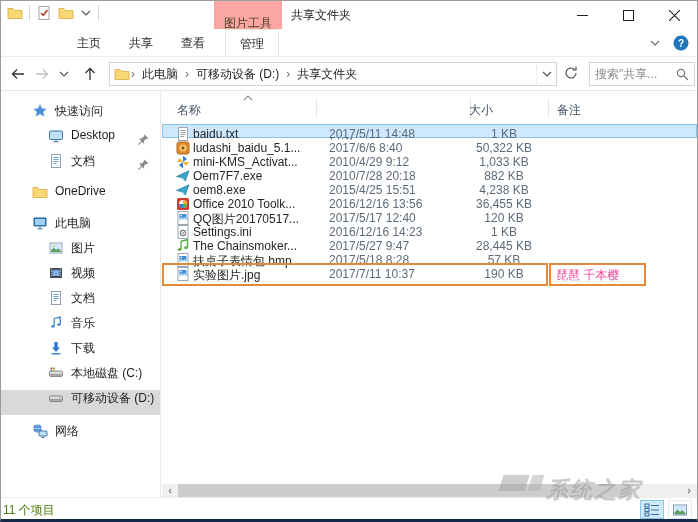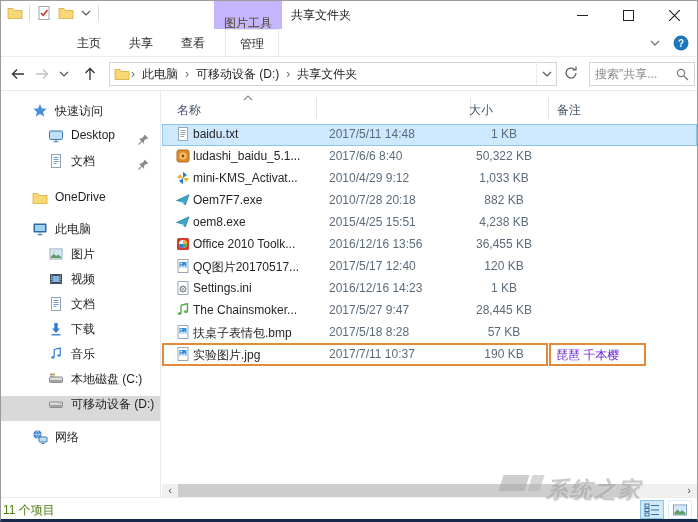--- a/index.html
+++ b/index.html
@@ -8,21 +8,21 @@
   .window { position:relative; width:698px; height:522px; background:#fff;
             border:1px solid #9b9b9b; border-bottom:3px solid #16294a; overflow:hidden; }
 
   
   .titlebar { position:absolute; top:0; left:0; right:0; height:28px; background:#fff; }
   .qat { position:absolute; left:6px; top:4px; display:flex; align-items:center; gap:6px; }
   .qat .sep { width:1px; height:16px; background:#d9d9d9; }
   .icon16 { width:16px; height:16px; display:inline-block; }
   .icon16 svg { display:block; }
   .caret-btn { width:12px; height:16px; display:flex; align-items:center; justify-content:center; color:#555; }
-  .ctx-tool { position:absolute; left:213px; top:0; width:68px; height:44px; background:#c4b5fd;
+  .ctx-tool { position:absolute; left:213px; top:0; width:68px; height:44px; background:#fca5a5;
               display:flex; align-items:center; justify-content:center; color:#4a4420; }
   .win-title { position:absolute; left:290px; top:0; height:28px; line-height:28px; color:#1a1a1a; }
   .win-controls { position:absolute; right:0; top:0; display:flex; }
   .win-btn { width:46px; height:28px; display:flex; align-items:center; justify-content:center; color:#222; }
 
   
   .tabsrow { position:absolute; top:28px; left:0; right:0; height:28px; background:#fff; border-bottom:1px solid #ececec; }
   .tabs { position:absolute; left:8px; top:0; display:flex; height:28px; }
   .tab { padding:0 14px; height:28px; line-height:28px; color:#262626; }
   .tab.file { background:#1979ca; color:#e5e5e5; padding:16px 15px;margin-top:38px; }
@@ -54,28 +54,28 @@
   .side-item .pin { position:absolute; right:10px; top:5px; width:14px; height:14px; }
 
   
   .files { position:absolute; left:161px; top:0; right:0; bottom:0; }
   .colhdr { position:relative; height:33px; color:#44546a; }
   .colhdr .h { position:absolute; top:11px; }
   .h0 { left:15px; } .h1 { left:167px;margin-top:24px; } .h2 { left:307px; } .h3 { left:395px; }
   .colhdr .vsep { position:absolute; top:7px; width:1px; height:20px; background:#e5e5e5; }
   .sortmark { position:absolute; left:80px; top:0px; width:12px; height:8px; color:#8a8a8a; }
   .rows { position:relative; }
-  .frow { position:relative; height:22px; }
+  .frow { position:relative; height:14px; }
   .frow.sel { background:#cde8ff; box-shadow:inset 0 0 0 1px #8cc6f0; }
   .frow .ficon { position:absolute; left:13px; top:2px; width:16px; height:16px; }
   .cell { position:absolute; top:3px; white-space:nowrap; overflow:hidden; }
   .c-name { left:31px; width:120px; color:#262626; }
   .c-date { left:167px; width:130px; color:#5d6b79; }
   .c-size { left:300px; width:84px; text-align:center; color:#5d6b79; }
-  .c-comment { left:394px; width:94px; color:#6d28d9; }
+  .c-comment { left:394px; width:94px; color:#ec4899; }
   .annot-a { position:absolute; left:0px; top:-1px; width:386px; height:23px; border:2px solid #e28a3a; pointer-events:none; }
   .annot-b { position:absolute; left:387px; top:-1px; width:97px; height:23px; border:2px solid #e28a3a; pointer-events:none; }
 
   
   .hscroll { position:absolute; left:161px; right:0; top:483px; height:13px; background:#f0f0f0; }
   .hs-arrow { position:absolute; top:0; width:16px; height:13px; display:flex; align-items:center; justify-content:center; color:#505050; font-size:11px; line-height:13px; }
   .hs-left { left:0; } .hs-right { right:0; }
   .hs-thumb { position:absolute; left:16px; top:0; width:452px; height:13px; background:#cdcdcd; }
 
   
@@ -255,21 +255,21 @@
             <svg width="16" height="16" viewBox="0 0 16 16" xmlns="http://www.w3.org/2000/svg">
               <rect x="3.5" y="1.5" width="9" height="13" fill="#fff" stroke="#8fa3b8"></rect>
               <path d="M5.5 4.5h5M5.5 6.5h5M5.5 8.5h5M5.5 10.5h3" stroke="#5b8ec4" stroke-width=".9"></path>
             </svg>
           </span>
           <span>文档</span>
           <span class="pin"><svg width="14" height="14" viewBox="0 0 14 14">
               <path d="M8.5 1.5l4 4-2.6.6-2 2L8.3 11 6 8.7 2.8 12l-.8-.8L5.3 8 3 5.7l2.9-.4 2-2z" fill="#8a8a8a"></path>
             </svg></span>
         </div>
-        <div class="side-item" style="margin-top: 12px;">
+        <div class="side-item" style="margin-top: 6px;">
           <span class="lvl0"></span>
           <span class="icon16">
             <svg width="16" height="16" viewBox="0 0 16 16" xmlns="http://www.w3.org/2000/svg">
               <path d="M1 3.5h5l1.5 2H15v8H1z" fill="#f8d775" stroke="#d8a93c" stroke-width=".8"></path>
             </svg>
           </span>
           <span>OneDrive</span>
         </div>
         <div class="side-item" style="margin-top: 6px;">
           <span class="lvl0"></span>
@@ -312,37 +312,37 @@
               <rect x="3.5" y="1.5" width="9" height="13" fill="#fff" stroke="#8fa3b8"></rect>
               <path d="M5.5 4.5h5M5.5 6.5h5M5.5 8.5h5M5.5 10.5h3" stroke="#5b8ec4" stroke-width=".9"></path>
             </svg>
           </span>
           <span>文档</span>
         </div>
         <div class="side-item">
           <span class="lvl1"></span>
           <span class="icon16">
             <svg width="16" height="16" viewBox="0 0 16 16" xmlns="http://www.w3.org/2000/svg">
-              <path d="M6.3 2h3.4v5.5H12L8 12 4 7.5h2.3z" fill="#2f7bd3"></path>
-              <path d="M3.5 13.8h9" stroke="#2f7bd3" stroke-width="1.4"></path>
-            </svg>
-          </span>
-          <span>下载</span>
-        </div>
-        <div class="side-item">
-          <span class="lvl1"></span>
-          <span class="icon16">
-            <svg width="16" height="16" viewBox="0 0 16 16" xmlns="http://www.w3.org/2000/svg">
               <path d="M6.2 3.5l6-1.4v7.2" stroke="#2f7bd3" stroke-width="1.2" fill="none"></path>
               <path d="M6.2 3.5v7.6" stroke="#2f7bd3" stroke-width="1.2"></path>
               <ellipse cx="4.9" cy="11.4" rx="1.6" ry="1.2" fill="#2f7bd3"></ellipse>
               <ellipse cx="10.9" cy="9.6" rx="1.6" ry="1.2" fill="#2f7bd3"></ellipse>
             </svg>
           </span>
           <span>音乐</span>
+        </div>
+        <div class="side-item">
+          <span class="lvl1"></span>
+          <span class="icon16">
+            <svg width="16" height="16" viewBox="0 0 16 16" xmlns="http://www.w3.org/2000/svg">
+              <path d="M6.3 2h3.4v5.5H12L8 12 4 7.5h2.3z" fill="#2f7bd3"></path>
+              <path d="M3.5 13.8h9" stroke="#2f7bd3" stroke-width="1.4"></path>
+            </svg>
+          </span>
+          <span>下载</span>
         </div>
         <div class="side-item">
           <span class="lvl1"></span>
           <span class="icon16">
             <svg width="16" height="16" viewBox="0 0 16 16" xmlns="http://www.w3.org/2000/svg">
               <rect x="1.5" y="6" width="13" height="5.5" rx="1" fill="#dcdcdc" stroke="#8a8a8a"></rect>
               <rect x="2.2" y="9" width="11.6" height="1.8" fill="#9c9c9c"></rect>
               <rect x="2.5" y="2.5" width="2" height="2" fill="#e64a3a"></rect>
               <rect x="5" y="2.5" width="2" height="2" fill="#7cc043"></rect>
               <rect x="2.5" y="5" width="2" height="1" fill="#3a9ae6"></rect>

